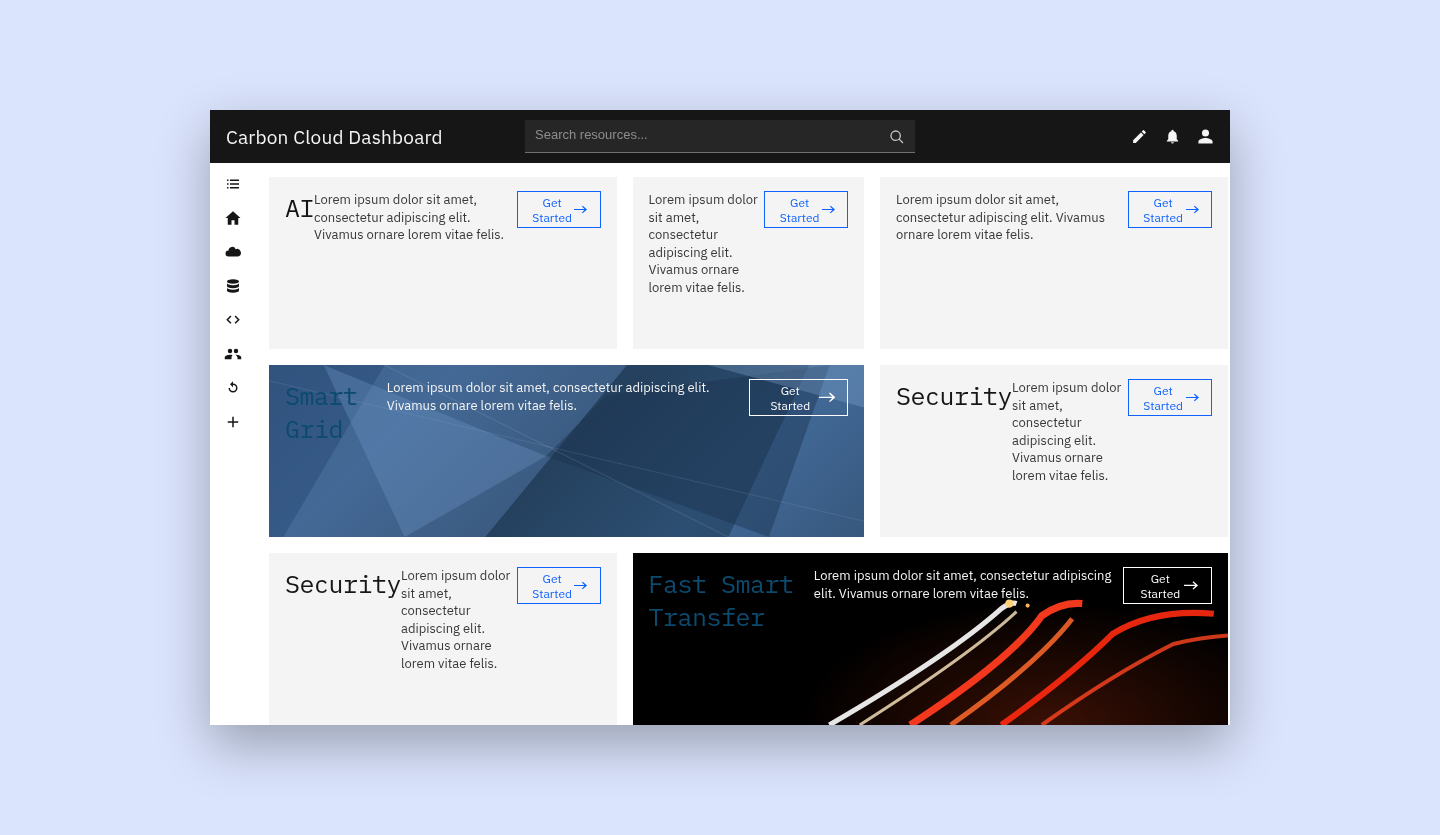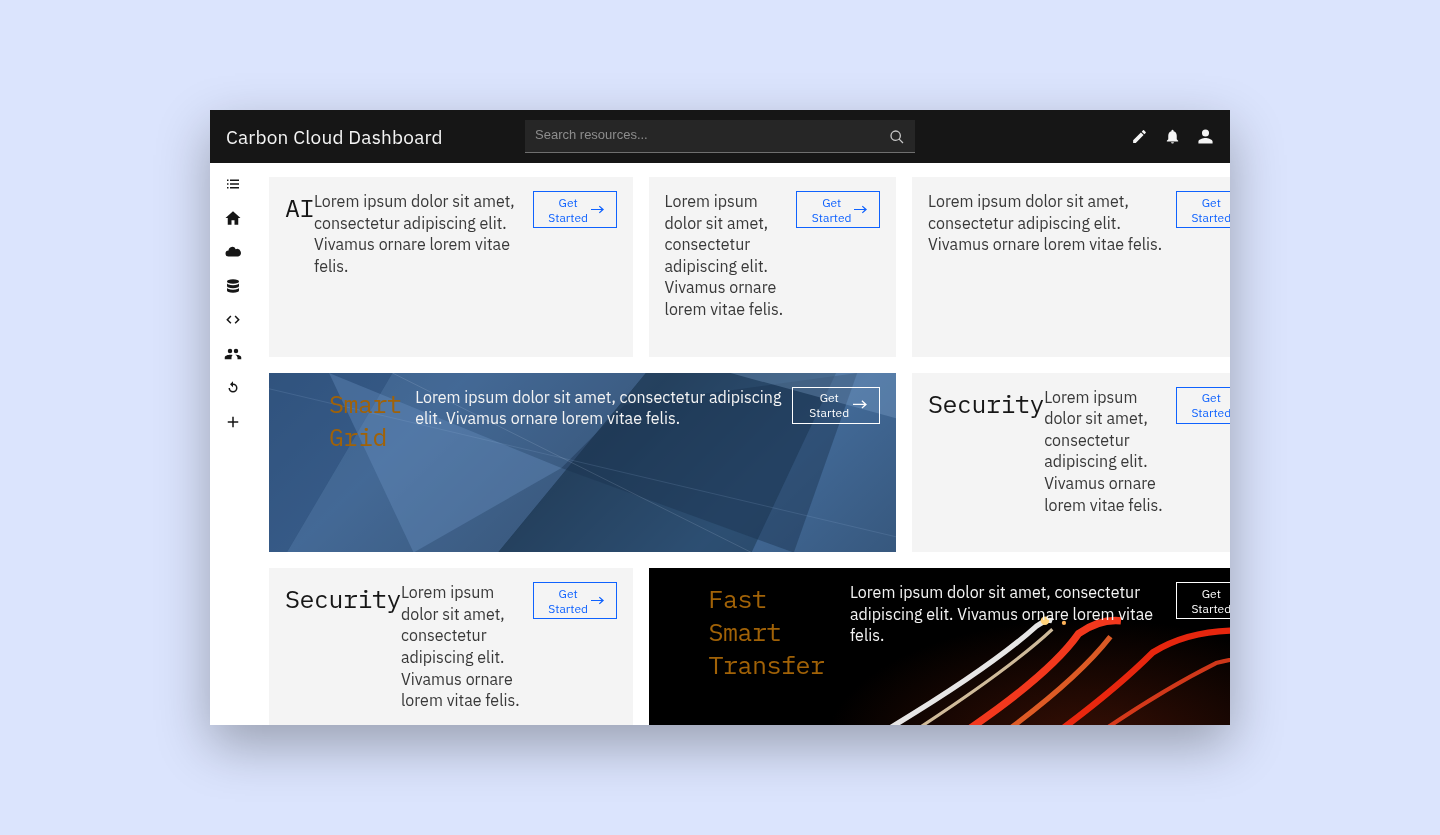--- a/index.html
+++ b/index.html
@@ -113,21 +113,21 @@
   }
   .card h2 {
     font-family: 'IBM Plex Mono', 'Consolas', monospace;
     font-size: 25px;
     font-weight: 400;
     color: #161616;
     margin-bottom: 14px;
     letter-spacing: -0.5px;
   }
   .card p {
-    font-size: 16px;
+    font-size: 13px;
     color: #393939;
     line-height: 1.35;
     margin-bottom: 18px;
   }
   .btn {
     display: inline-flex;
     align-items: center;
     justify-content: space-between;
     width: 130px;
     height: 37px;
@@ -140,21 +140,21 @@
     font-family: inherit;
   }
   .btn svg { width: 18px; height: 12px; }
 
   
   .card.feature {
     color: #fff;
     overflow: hidden;
     z-index: 0;
   }
-  .card.feature h2 { color: #a16207; margin-left: 44px; }
+  .card.feature h2 { color: #0c4a6e; }
   .card.feature p { color: #f4f4f4; }
   .card.feature .btn {
     border-color: #fff;
     color: #fff;
   }
   .card.feature .bg {
     position: absolute;
     inset: 0;
     z-index: -1;
   }

